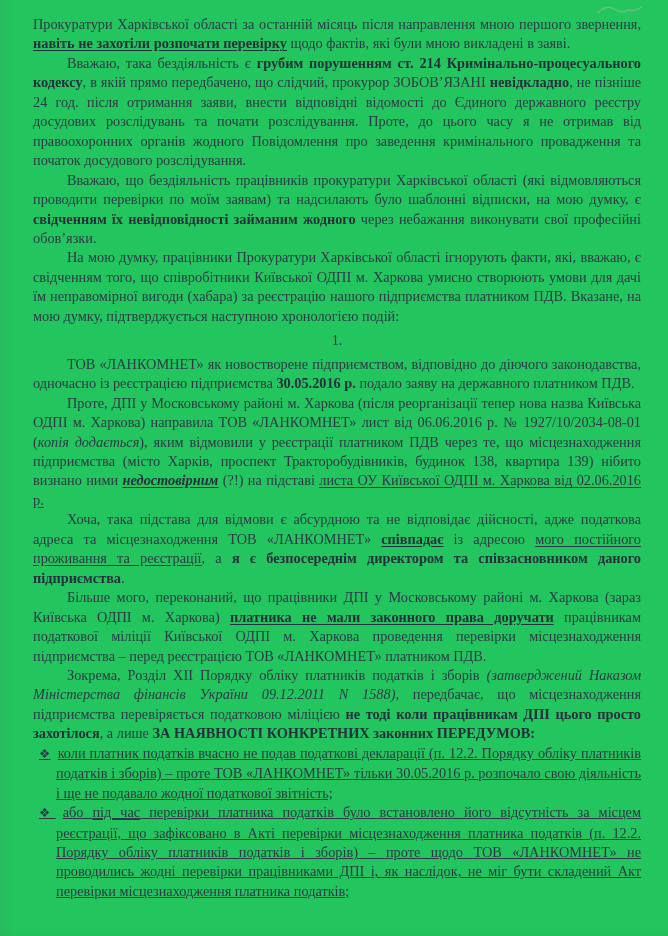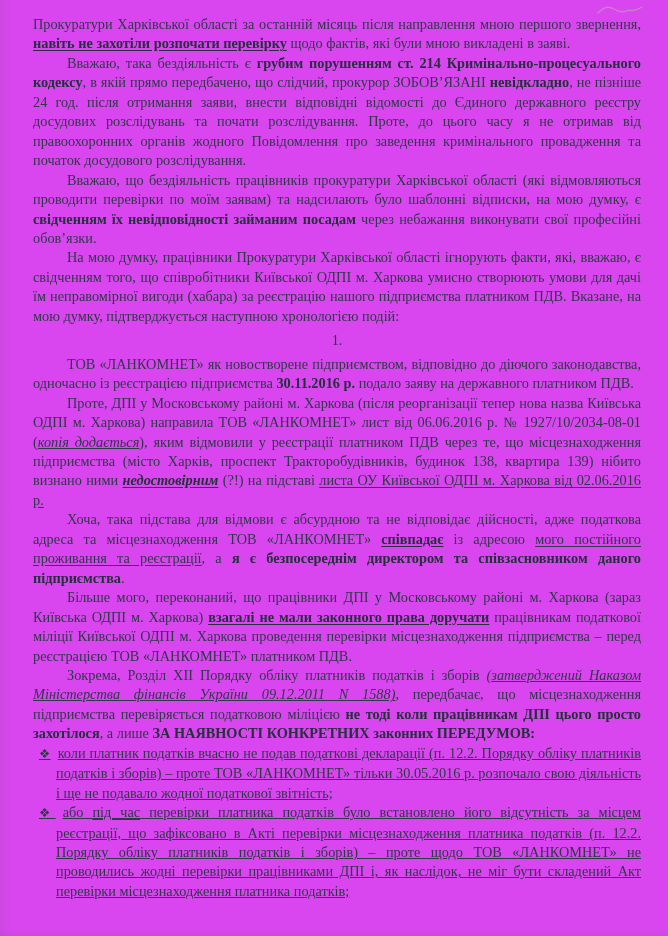--- a/index.html
+++ b/index.html
@@ -7,21 +7,21 @@
     padding: 0;
     width: 668px;
     height: 936px;
     overflow: hidden;
     background: #fbfaf7;
   }
   .page {
     position: relative;
     width: 668px;
     height: 936px;
-    background: #d946ef;
+    background: #22c55e;
     box-sizing: border-box;
   }
   
   .page::before {
     content: "";
     position: absolute;
     left: 0; top: 0; bottom: 0;
     width: 12px;
     background: linear-gradient(90deg, rgba(90,88,84,0.10), rgba(90,88,84,0));
     pointer-events: none;
@@ -68,50 +68,50 @@
     text-indent: -17px;
     text-decoration: underline;
   }
   .bullet .glyph {
     font-size: 12.5px;
     margin-right: 7px;
     color: #2e3947;
   }
   .b { font-weight: bold; color: #25303d; }
   .u { text-decoration: underline; text-underline-offset: 2px; }
-  .i { font-style: italic; text-decoration: underline; }
+  .i { font-style: italic; }
 </style>
 </head>
 <body>
 
 <div class="page">
 
   <svg class="pencil-mark" width="52" height="16" viewBox="0 0 52 16">
     <path d="M4 11 q8 -9 16 -4 t14 1 q6 2 14 -3" fill="none" stroke="#b7b3aa" stroke-width="1.4" stroke-linecap="round"></path>
   </svg>
 
   <div class="content">
 
     <p class="para noindent"><span>Прокуратури Харківської області за останній місяць після направлення мною першого звернення, </span><span class="b u">навіть не захотіли розпочати перевірку</span><span> щодо фактів, які були мною викладені в заяві.</span></p>
 
     <p class="para"><span>Вважаю, така бездіяльність є </span><span class="b">грубим порушенням ст. 214 Кримінально-процесуального кодексу</span><span>, в якій прямо передбачено, що слідчий, прокурор ЗОБОВ’ЯЗАНІ </span><span class="b">невідкладно</span><span>, не пізніше 24 год. після отримання заяви, внести відповідні відомості до Єдиного державного реєстру досудових розслідувань та почати розслідування. Проте, до цього часу я не отримав від правоохоронних органів жодного Повідомлення про заведення кримінального провадження та початок досудового розслідування.</span></p>
 
-    <p class="para"><span>Вважаю, що бездіяльність працівників прокуратури Харківської області (які відмовляються проводити перевірки по моїм заявам) та надсилають було шаблонні відписки, на мою думку, є </span><span class="b">свідченням їх невідповідності займаним посадам</span><span> через небажання виконувати свої професійні обов’язки.</span></p>
+    <p class="para"><span>Вважаю, що бездіяльність працівників прокуратури Харківської області (які відмовляються проводити перевірки по моїм заявам) та надсилають було шаблонні відписки, на мою думку, є </span><span class="b">свідченням їх невідповідності займаним жодного</span><span> через небажання виконувати свої професійні обов’язки.</span></p>
 
     <p class="para"><span>На мою думку, працівники Прокуратури Харківської області ігнорують факти, які, вважаю, є свідченням того, що співробітники Київської ОДПІ м. Харкова умисно створюють умови для дачі їм неправомірної вигоди (хабара) за реєстрацію нашого підприємства платником ПДВ. Вказане, на мою думку, підтверджується наступною хронологією подій:</span></p>
 
     <p class="center"><span>1.</span></p>
 
-    <p class="para"><span>ТОВ «ЛАНКОМНЕТ» як новостворене підприємством, відповідно до діючого законодавства, одночасно із реєстрацією підприємства </span><span class="b">30.11.2016 р.</span><span> подало заяву на державного платником ПДВ.</span></p>
+    <p class="para"><span>ТОВ «ЛАНКОМНЕТ» як новостворене підприємством, відповідно до діючого законодавства, одночасно із реєстрацією підприємства </span><span class="b">30.05.2016 р.</span><span> подало заяву на державного платником ПДВ.</span></p>
 
     <p class="para"><span>Проте, ДПІ у Московському районі м. Харкова (після реорганізації тепер нова назва Київська ОДПІ м. Харкова) направила ТОВ «ЛАНКОМНЕТ» лист від 06.06.2016 р. № 1927/10/2034-08-01 (</span><span class="i">копія додається</span><span>), яким відмовили у реєстрації платником ПДВ через те, що місцезнаходження підприємства (місто Харків, проспект Тракторобудівників, будинок 138, квартира 139) нібито визнано ними </span><span class="b i u">недостовірним</span><span> (?!) на підставі </span><span class="u">листа ОУ Київської ОДПІ м. Харкова від  02.06.2016 р.</span></p>
 
     <p class="para"><span>Хоча, така підстава для відмови є абсурдною та не відповідає дійсності, адже податкова адреса та місцезнаходження ТОВ «ЛАНКОМНЕТ» </span><span class="b u">співпадає</span><span> із адресою </span><span class="u">мого постійного проживання та реєстрації</span><span>, а </span><span class="b">я є безпосереднім директором та співзасновником даного підприємства</span><span>.</span></p>
 
-    <p class="para"><span>Більше мого, переконаний, що працівники ДПІ у Московському районі м. Харкова (зараз Київська ОДПІ м. Харкова) </span><span class="b u">взагалі не мали законного права доручати</span><span> працівникам податкової міліції Київської ОДПІ м. Харкова проведення перевірки місцезнаходження підприємства – перед реєстрацією ТОВ «ЛАНКОМНЕТ» платником ПДВ.</span></p>
+    <p class="para"><span>Більше мого, переконаний, що працівники ДПІ у Московському районі м. Харкова (зараз Київська ОДПІ м. Харкова) </span><span class="b u">платника не мали законного права доручати</span><span> працівникам податкової міліції Київської ОДПІ м. Харкова проведення перевірки місцезнаходження підприємства – перед реєстрацією ТОВ «ЛАНКОМНЕТ» платником ПДВ.</span></p>
 
     <p class="para"><span>Зокрема, Розділ XII  Порядку обліку платників податків і зборів </span><span class="i">(затверджений Наказом Міністерства фінансів України 09.12.2011 N 1588)</span><span>, передбачає, що місцезнаходження підприємства перевіряється податковою міліцією </span><span class="b">не тоді коли працівникам ДПІ цього просто захотілося</span><span>, а лише </span><span class="b">ЗА НАЯВНОСТІ КОНКРЕТНИХ законних ПЕРЕДУМОВ:</span></p>
 
     <div class="bullet"><span class="glyph">❖</span><span>коли платник податків вчасно не подав податкові декларації (п. 12.2. Порядку обліку платників податків і зборів) – проте ТОВ «ЛАНКОМНЕТ» тільки 30.05.2016 р. розпочало свою діяльність і ще не подавало жодної податкової звітність;</span></div>
 
 
     <div class="bullet"><span class="glyph">❖</span><span>або </span><span class="u">під час</span><span> перевірки платника податків було встановлено його відсутність за місцем реєстрації, що зафіксовано в Акті перевірки місцезнаходження платника податків (п. 12.2. Порядку обліку платників податків і зборів) – проте щодо ТОВ «ЛАНКОМНЕТ» не проводились жодні перевірки працівниками ДПІ і, як наслідок, не міг бути складений Акт перевірки місцезнаходження платника податків;</span></div>
 
   </div>
 </div>

